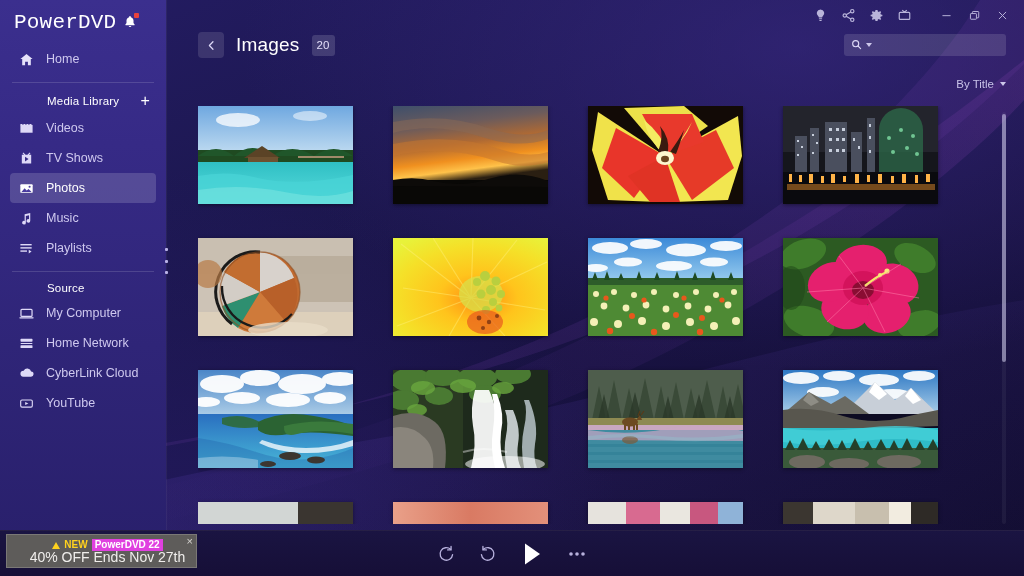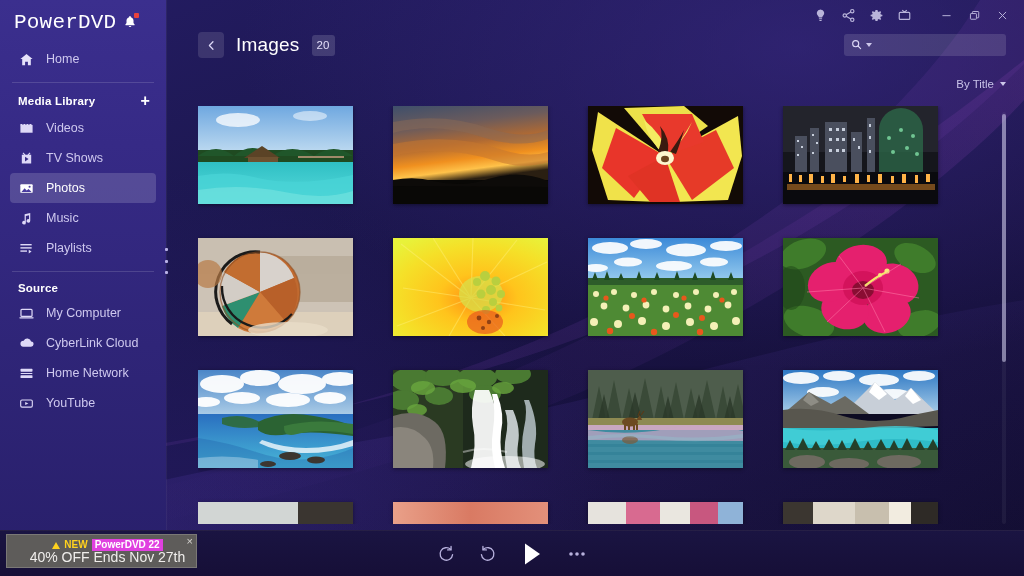--- a/index.html
+++ b/index.html
@@ -43,22 +43,23 @@
   .nav-item{
     display:flex; align-items:center; gap:11px;
     height:30px; margin:0 10px; padding:0 8px; border-radius:4px;
     font-size:12.5px; color:#cfc9ef; cursor:default;
   }
   .nav-item .ico{ width:17px; height:17px; display:flex; align-items:center; justify-content:center; flex:0 0 17px;}
   .nav-item.active{ background:rgba(255,255,255,.16); color:#ffffff; }
   .divider{ height:1px; margin:8px 12px 6px; background:rgba(255,255,255,.14); }
   .section-head{
     display:flex; align-items:center; justify-content:space-between;
-    padding:4px 16px 4px 18px; font-size:11.5px; font-weight:bold; color:#ffffff;
+    padding:4px 16px 4px 18px; font-size:11.5px; font-weight:normal; color:#ffffff;
     letter-spacing:.2px;
+    margin-left:29px;
   }
   .plus{ font-size:16px; color:#ffffff; line-height:1; cursor:default; }
   .grip{
     position:absolute; left:163px; top:248px; width:7px; height:26px;
     display:flex; flex-direction:column; justify-content:space-between; align-items:center; z-index:6;
   }
   .grip i{ display:block; width:3px; height:3px; background:#b9b2e6; border-radius:1px; }
 
   
   .winbar{
@@ -277,36 +278,36 @@
         <svg width="15" height="15" viewBox="0 0 16 16" fill="none" stroke="#ded9f7" stroke-width="1.3">
             <rect x="2.1" y="3.6" width="11.8" height="7.4" rx="1"></rect>
             <path d="M1 12.6h14" stroke-linecap="round"></path>
           </svg>
       </span>
       <span>My Computer</span>
     </div>
 
     <div class="nav-item">
       <span class="ico">
-        <svg width="16" height="16" viewBox="0 0 16 16" fill="#ded9f7">
-            <path d="M4.3 11.8h7.5a2.6 2.6 0 0 0 .3-5.2 3.9 3.9 0 0 0-7.4-.9 2.9 2.9 0 0 0-.4 6.1z"></path>
-          </svg>
-      </span>
-      <span>CyberLink Cloud</span>
-    </div>
-
-    <div class="nav-item">
-      <span class="ico">
         <svg width="15" height="15" viewBox="0 0 16 16" fill="#ded9f7">
           <rect x="1.6" y="3" width="12.8" height="3.1" rx=".7"></rect>
           <rect x="1.6" y="7.4" width="12.8" height="1.1" rx=".5"></rect>
           <rect x="1.6" y="9.8" width="12.8" height="3.1" rx=".7"></rect>
         </svg>
       </span>
       <span>Home Network</span>
+    </div>
+
+    <div class="nav-item">
+      <span class="ico">
+        <svg width="16" height="16" viewBox="0 0 16 16" fill="#ded9f7">
+            <path d="M4.3 11.8h7.5a2.6 2.6 0 0 0 .3-5.2 3.9 3.9 0 0 0-7.4-.9 2.9 2.9 0 0 0-.4 6.1z"></path>
+          </svg>
+      </span>
+      <span>CyberLink Cloud</span>
     </div>
 
     <div class="nav-item">
       <span class="ico">
         <svg width="15" height="15" viewBox="0 0 16 16" fill="none" stroke="#ded9f7" stroke-width="1.2">
             <rect x="1.8" y="4.2" width="12.4" height="7.6" rx="1.4"></rect>
             <path d="M6.6 6.5 10 8l-3.4 1.5z" fill="#ded9f7" stroke="none"></path>
           </svg>
       </span>
       <span>YouTube</span>

